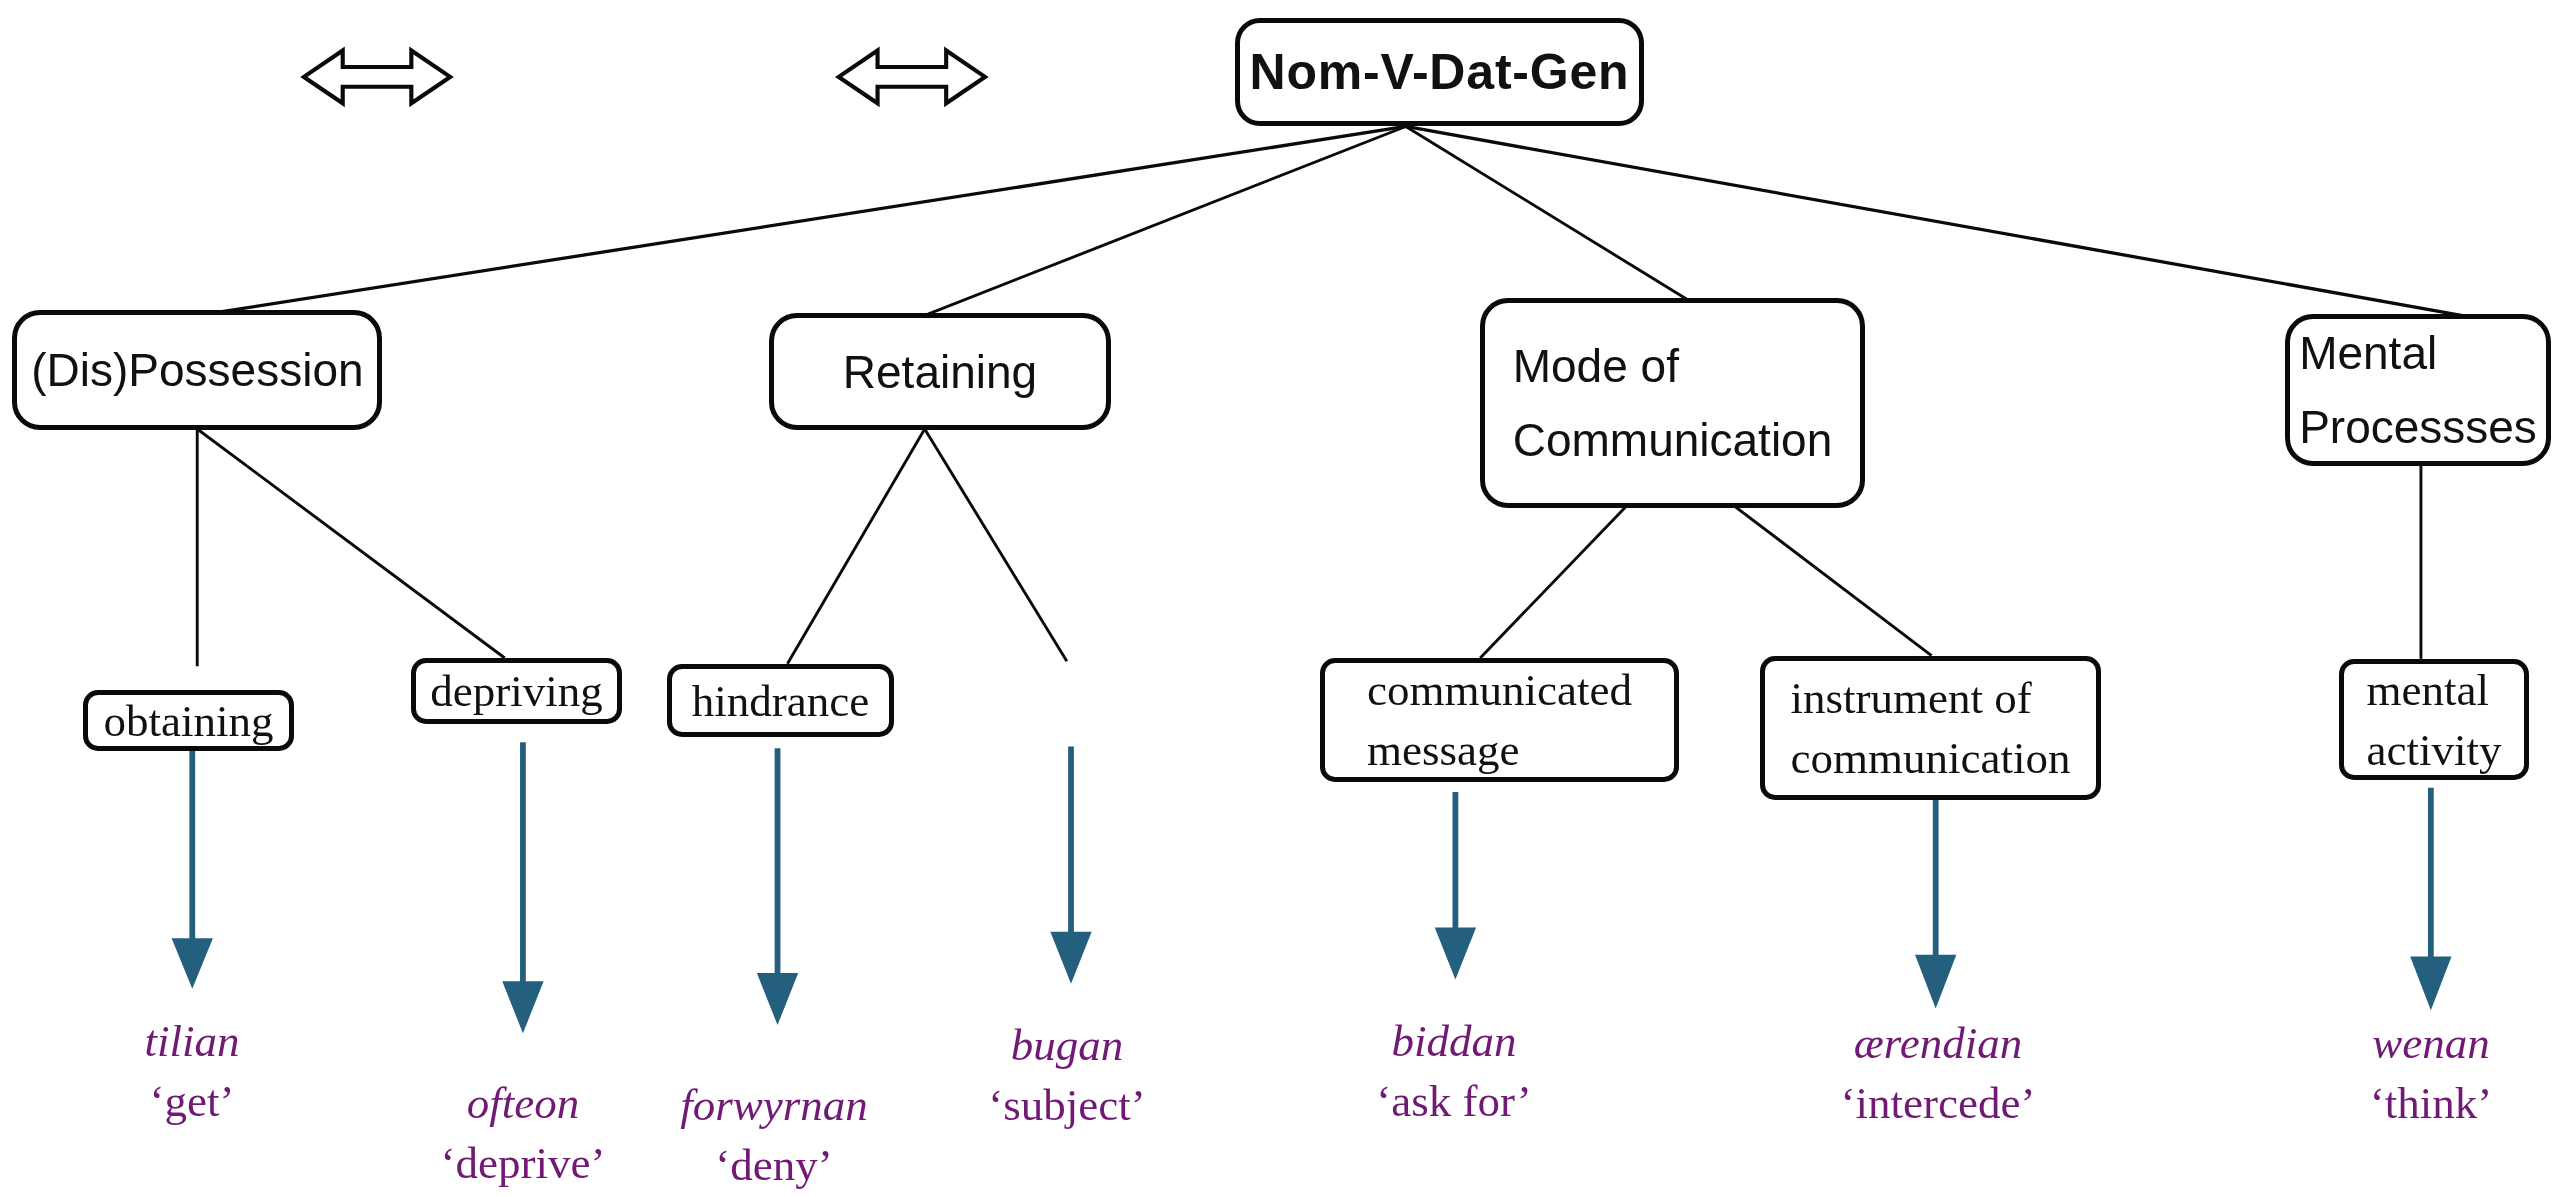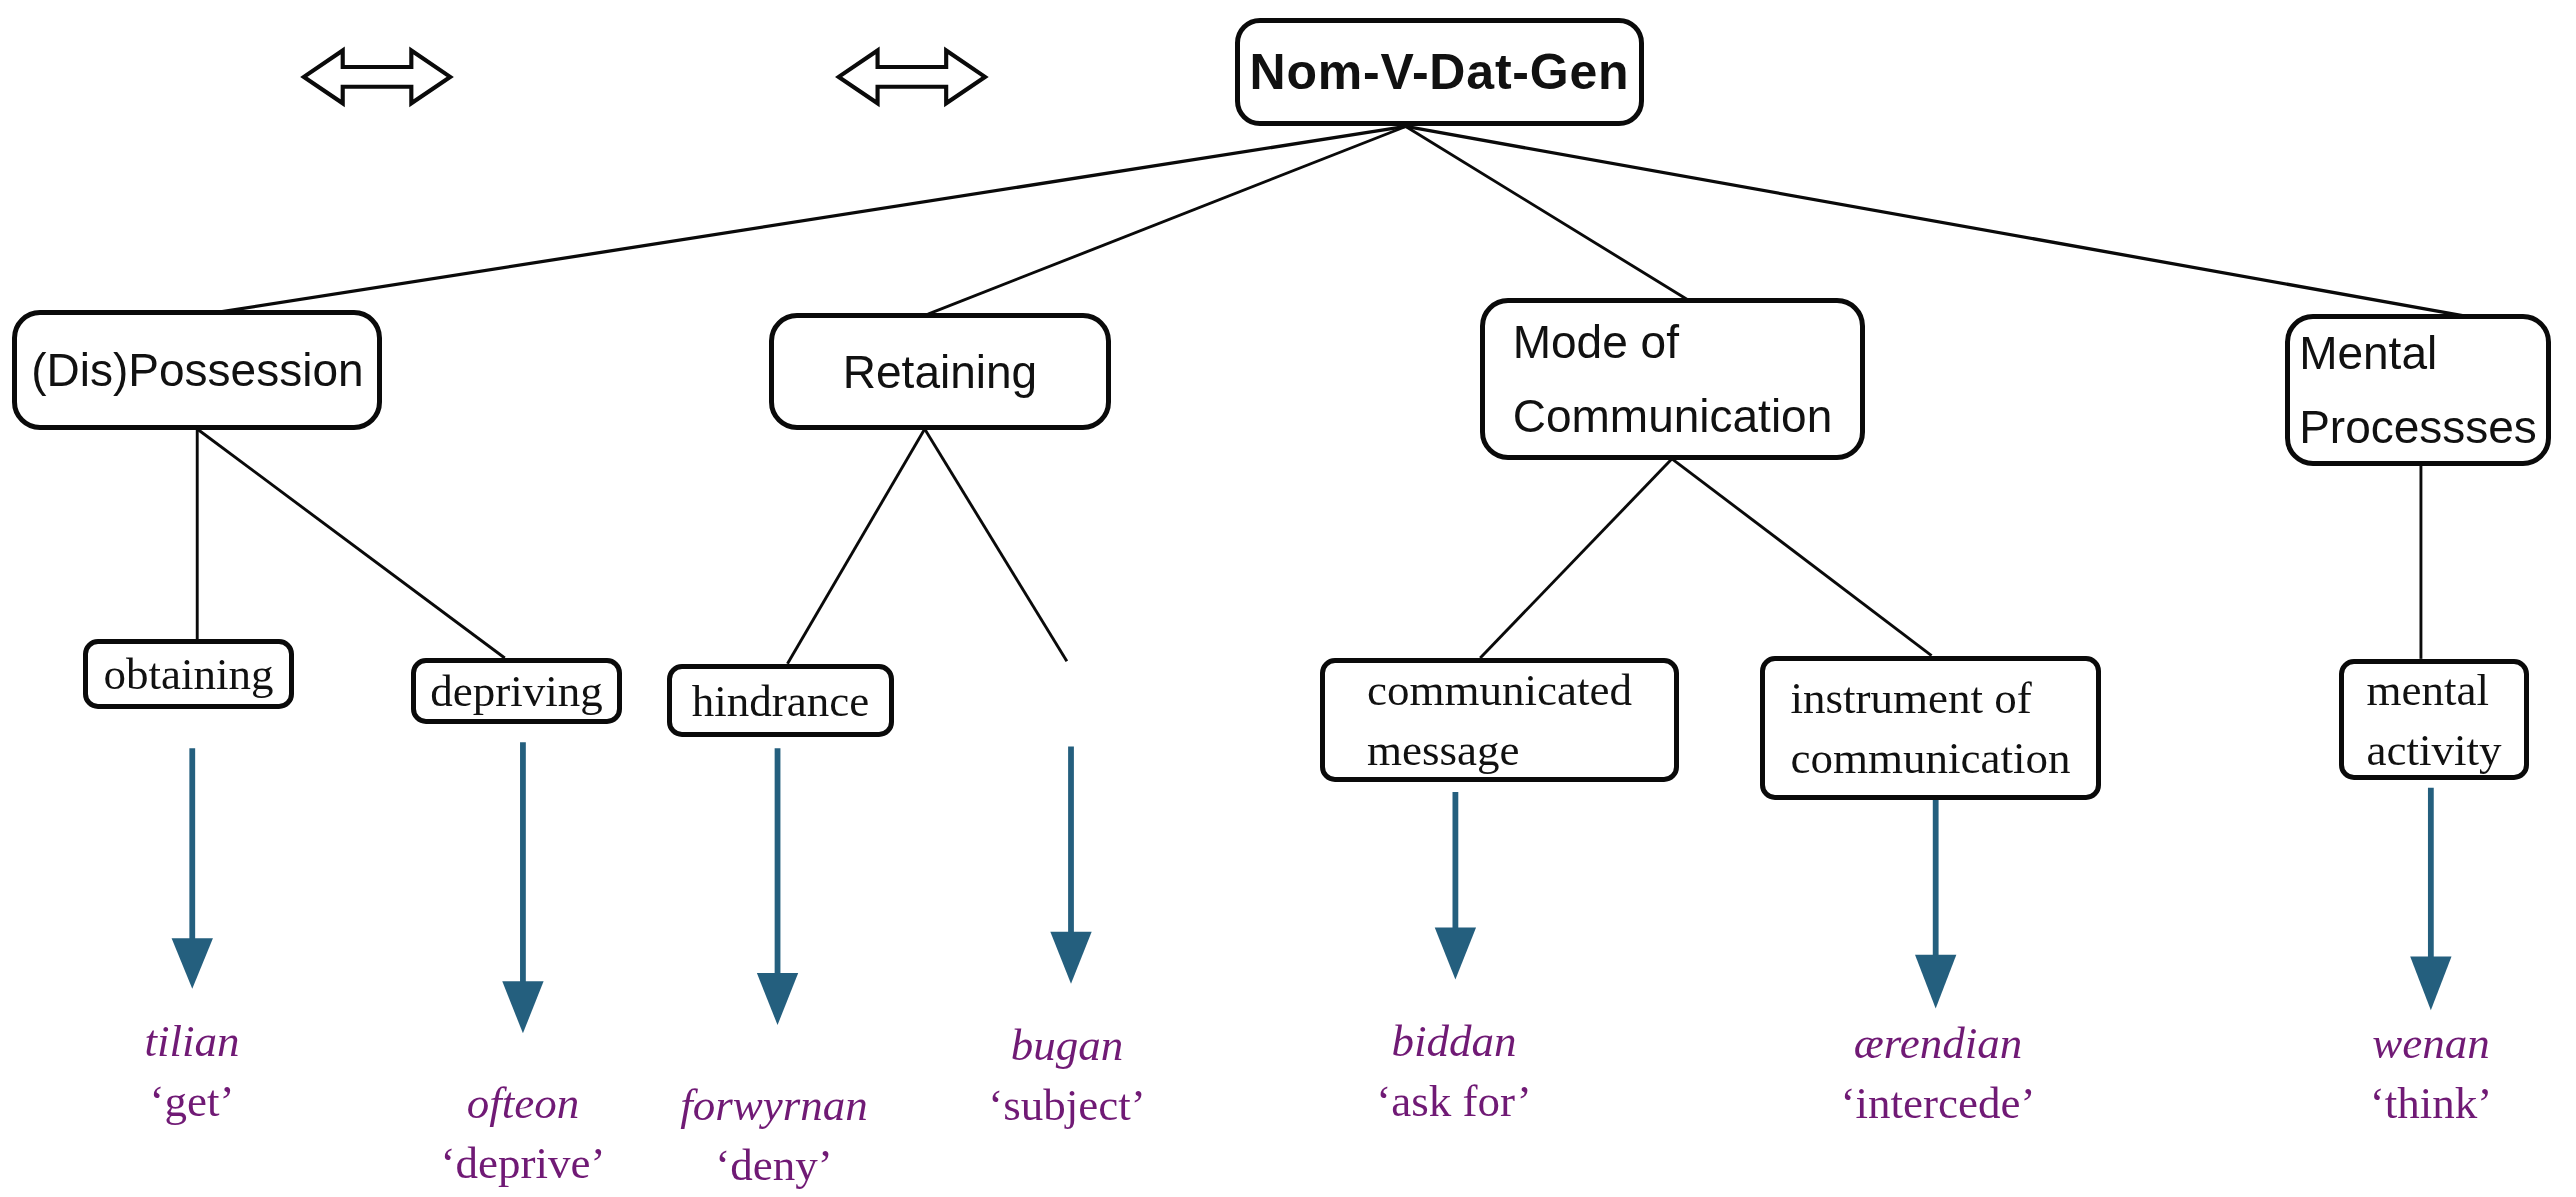--- a/index.html
+++ b/index.html
@@ -117,26 +117,26 @@
     <g>
       <line x1="2940" y1="953" x2="2940" y2="1162" stroke-width="7" stroke="#245f7e"></line>
       <polygon points="2915,1157 2965,1157 2940,1222" fill="#245f7e"></polygon>
     </g>
   </svg>
 
   <div class="box root-box" style="left:1235px; top:18px; width:409px; height:108px;">Nom-V-Dat-Gen</div>
 
   <div class="box cat-box" style="left:12.4px; top:310px; width:370px; height:120px;">(Dis)Possession</div>
   <div class="box cat-box" style="left:769px; top:313px; width:342px; height:117px;">Retaining</div>
-  <div class="box cat-box" style="left:1480px; top:298px; width:385px; height:162px;">Mode of
+  <div class="box cat-box" style="left:1480px; top:298px; width:385px; height:210px;">Mode of
 Communication</div>
   <div class="box cat-box" style="left:2285px; top:314px; width:266px; height:152px;">Mental
 Processses</div>
 
-  <div class="box sub-box" style="left:83px; top:639px; width:211px; height:70px;border-radius:15px;">obtaining</div>
+  <div class="box sub-box" style="left:83px; top:690px; width:211px; height:61px;border-radius:15px;">obtaining</div>
   <div class="box sub-box" style="left:411px; top:658px; width:211px; height:66px;">depriving</div>
   <div class="box sub-box" style="left:667px; top:664px; width:227px; height:73px;">hindrance</div>
   <div class="box sub-box" style="left:1320px; top:658px; width:359px; height:124px;">communicated
 message</div>
   <div class="box sub-box" style="left:1760px; top:656px; width:341px; height:144px;">instrument of
 communication</div>
   <div class="box sub-box" style="left:2339px; top:659px; width:190px; height:121px;">mental
 activity</div>
 
   <div class="lexeme" style="left:35px; top:1011px;">

